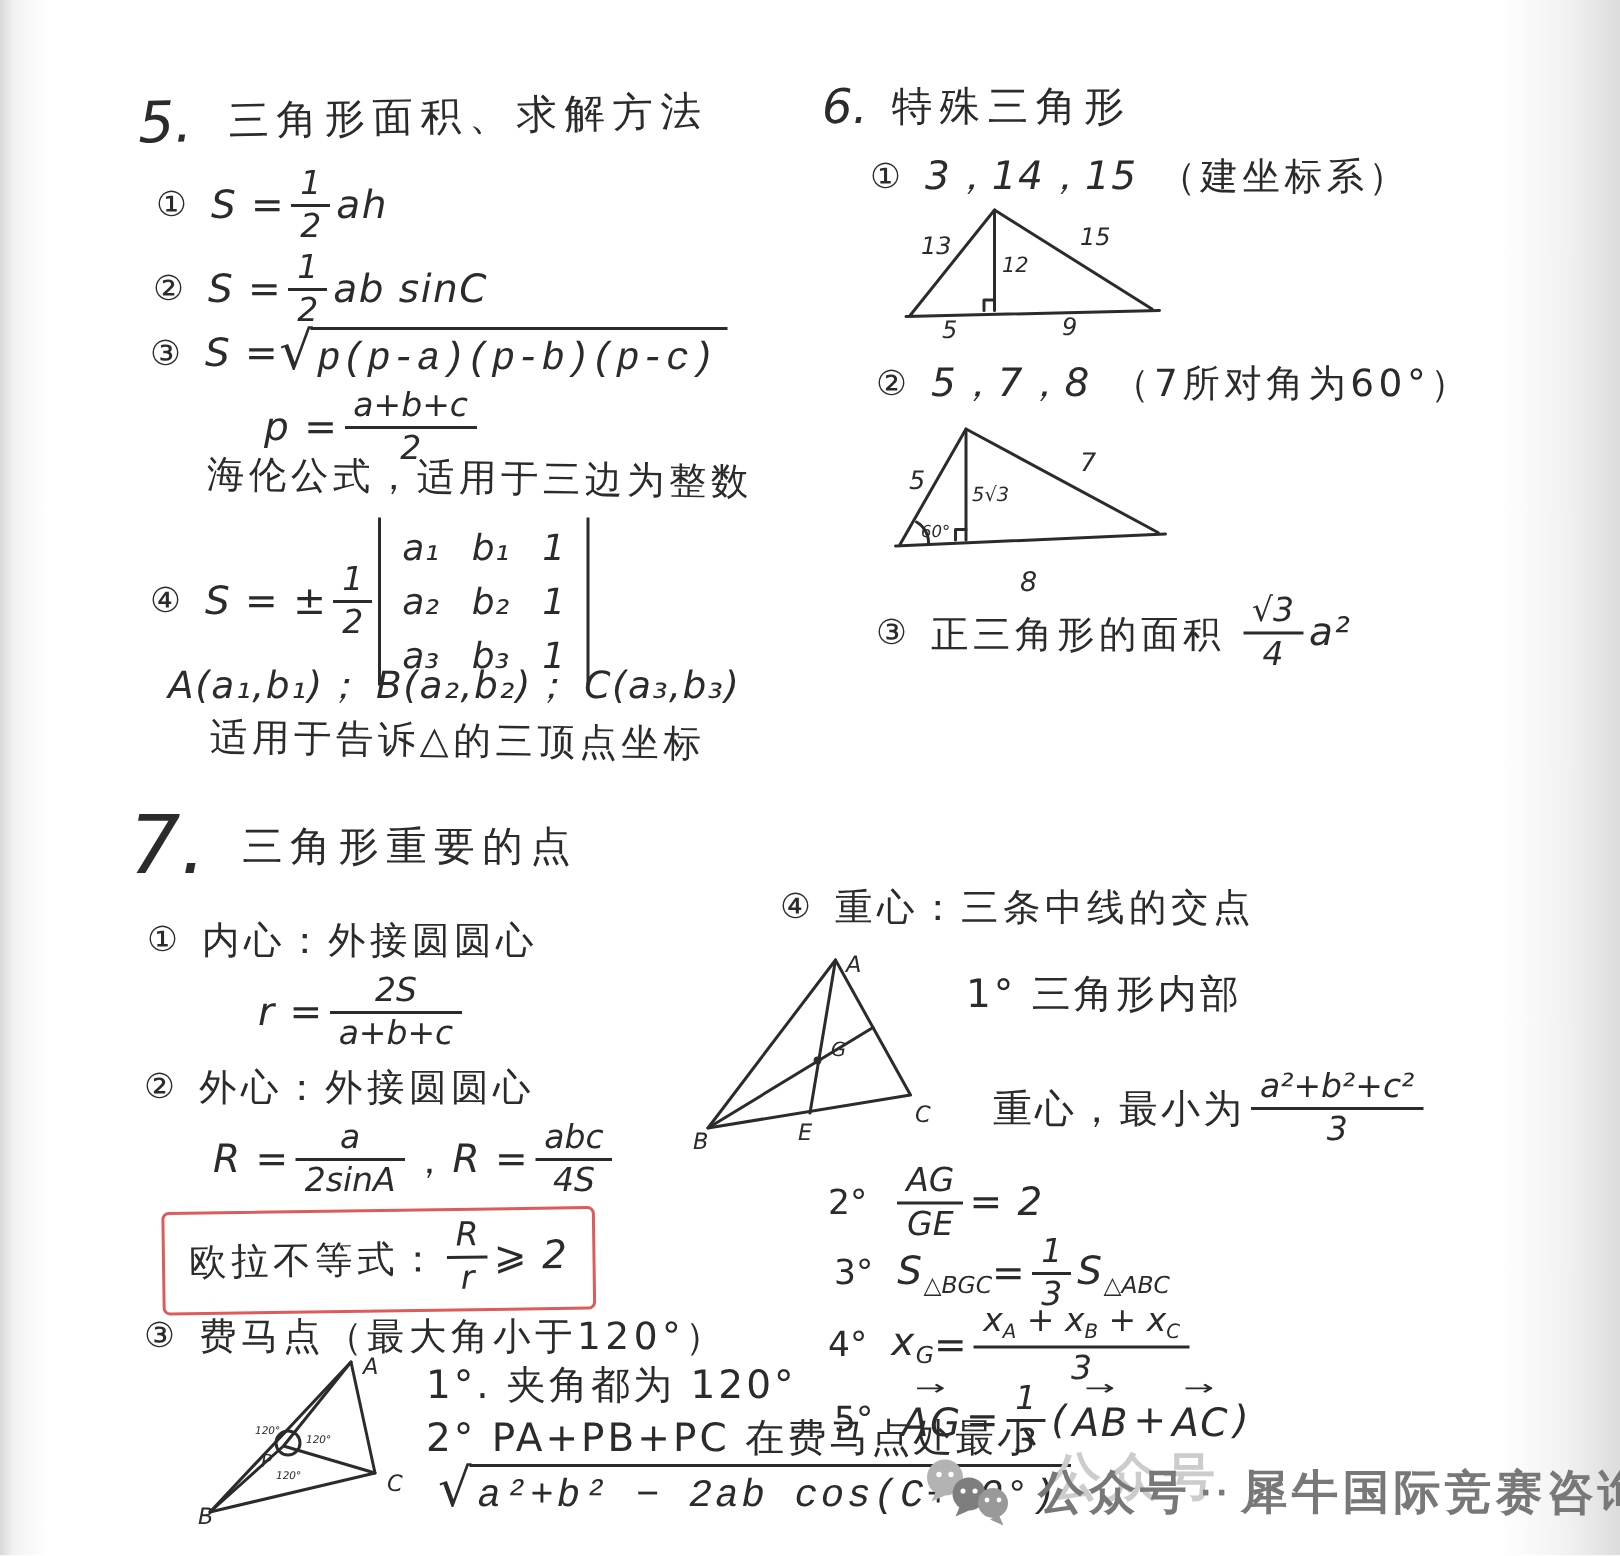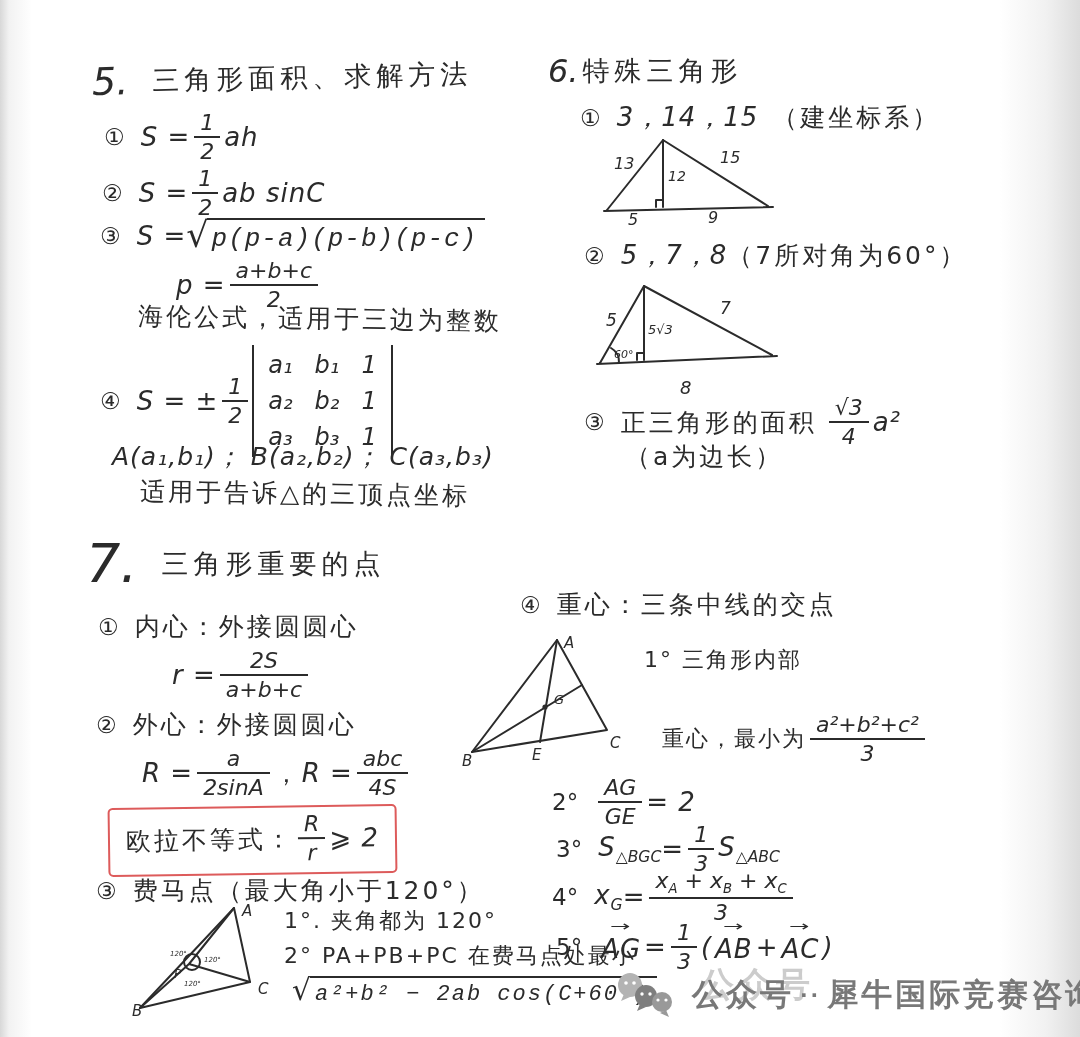--- a/index.html
+++ b/index.html
@@ -6,21 +6,21 @@
   .page{position:relative;width:1080px;height:1037px;overflow:hidden;
     background:linear-gradient(90deg,#d8d8d8 0,#f2f2f2 9px,#ffffff 32px,#ffffff 1000px,#f1f1f1 1046px,#dcdcdc 1080px);
     font-family:"DejaVu Sans",sans-serif;color:#2b2b2b;}
   .line{position:absolute;display:flex;align-items:center;white-space:nowrap;}
   .h-no{font-size:38px;font-style:italic;}
   .h-no.big{font-size:54px;}
   .h-title{font-size:27px;letter-spacing:5px;margin-left:24px;}
   .mk{font-size:23px;margin-right:16px;}
   .mt{font-size:26px;font-style:italic;letter-spacing:1px;}
   .cn{font-size:25px;letter-spacing:3px;}
-  .small{font-size:22px;letter-spacing:2px;}
+  .small{font-size:26px;letter-spacing:2px;}
   .frac{display:inline-flex;flex-direction:column;text-align:center;vertical-align:middle;
     font-size:22px;font-style:italic;line-height:1.15;margin:0 4px;}
   .frac .num{border-bottom:2.2px solid #2b2b2b;padding:0 6px 1px;}
   .frac .den{padding:1px 6px 0;}
   .sqrt{display:inline-flex;align-items:flex-start;font-style:italic;}
   .sqrt .rad{font-size:1.35em;line-height:.95;margin-right:-3px;font-style:normal;}
   .sqrt .bar{border-top:2.4px solid #2b2b2b;padding:4px 8px 0 5px;font-family:Liberation Mono, monospace;}
   .det{display:inline-grid;grid-template-columns:repeat(3,auto);column-gap:22px;row-gap:8px;
     border-left:2.4px solid #2b2b2b;border-right:2.4px solid #2b2b2b;
     padding:6px 14px;font-size:24px;font-style:italic;text-align:center;}
@@ -109,21 +109,21 @@
   <div class="line" style="left:112px;top:440px">
     <span class="mt" style="font-size:25px">A(a₁,b₁)； B(a₂,b₂)； C(a₃,b₃)</span>
   </div>
 
   <div class="line r2" style="left:140px;top:477px">
     <span class="cn">适用于告诉△的三顶点坐标</span>
   </div>
 
   <div class="line" style="left:548px;top:52px">
     <span class="h-no" style="font-size:32px">6.</span>
-    <span class="h-title" style="margin-left:4px">特殊三角形</span>
+    <span class="h-title" style="margin-left:16px">特殊三角形</span>
   </div>
 
   <div class="line" style="left:580px;top:100px">
     <span class="mk">①</span>
     <span class="mt">3，14，15</span>
     <span class="cn" style="margin-left:14px">（建坐标系）</span>
   </div>
 
   <svg class="fig" style="left:600px;top:133px" width="178" height="92" viewBox="0 0 178 92">
     <path class="stroke" d="M63,7 L7,77 M63,7 L168,73 M4,78 L173,74"></path>
@@ -132,21 +132,21 @@
     <text x="14" y="36" font-size="16">13</text>
     <text x="120" y="30" font-size="16">15</text>
     <text x="68" y="48" font-size="14">12</text>
     <text x="28" y="92" font-size="16">5</text>
     <text x="108" y="90" font-size="16">9</text>
   </svg>
 
   <div class="line" style="left:584px;top:238px">
     <span class="mk">②</span>
     <span class="mt">5，7，8</span>
-    <span class="cn" style="">（7所对角为60°）</span>
+    <span class="cn" style="margin-left:14px">（7所对角为60°）</span>
   </div>
 
   <svg class="fig" style="left:592px;top:278px" width="192" height="120" viewBox="0 0 192 120">
     <path class="stroke" d="M52,8 L8,85 M52,8 L180,77 M5,86 L185,78"></path>
     <path class="stroke" d="M52,8 L52,82"></path>
     <path class="stroke" d="M45,82 L45,75 L52,75" stroke-width="1.4"></path>
     <path class="stroke" d="M27,85 A 16 16 0 0 0 19,70" stroke-width="1.4"></path>
     <text x="14" y="48" font-size="17">5</text>
     <text x="128" y="36" font-size="17">7</text>
     <text x="56" y="56" font-size="13">5√3</text>
@@ -155,23 +155,20 @@
   </svg>
 
   <div class="line" style="left:584px;top:395px">
     <span class="mk">③</span>
     <span class="cn">正三角形的面积</span>
     <span class="frac" style="margin-left:12px">
         <span class="num">√3</span>
         <span class="den">4</span>
       </span>
     <span class="mt">a²</span>
-  </div>
-  <div class="line" style="left:625px;top:440px">
-    <span class="cn">（a为边长）</span>
   </div>
 
   <div class="line" style="left:86px;top:532px">
     <span class="h-no big">7.</span>
     <span class="h-title">三角形重要的点</span>
   </div>
 
   <div class="line" style="left:98px;top:610px">
     <span class="mk">①</span>
     <span class="cn">内心：外接圆圆心</span>

